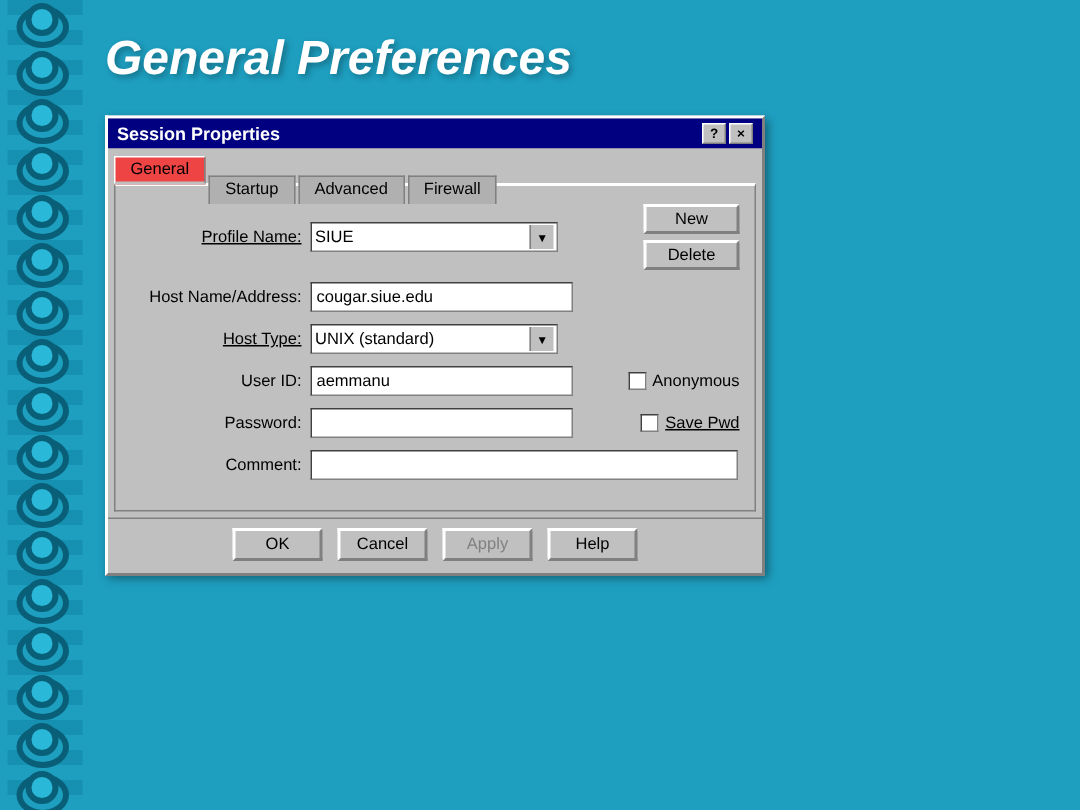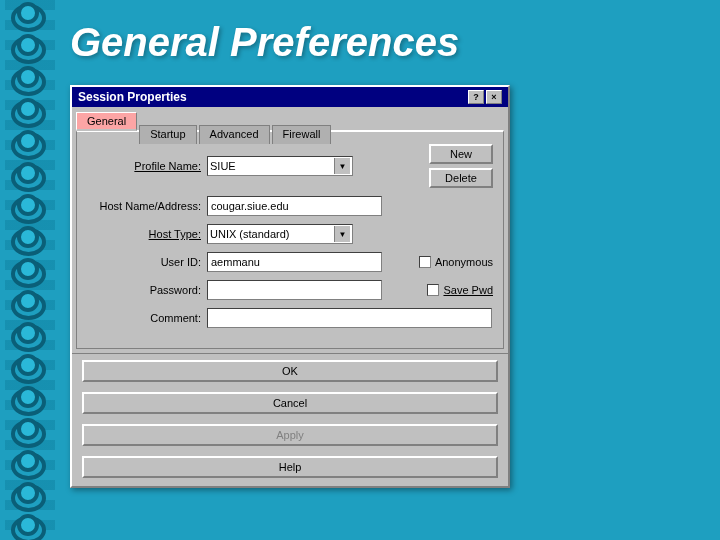--- a/index.html
+++ b/index.html
@@ -78,21 +78,21 @@
       top: 0;
       right: 0;
       bottom: 0;
       background: #1e9fc0;
       display: flex;
       flex-direction: column;
       padding: 20px 20px 20px 10px;
     }
 
     .page-title {
-      font-size: 40px;
+      font-size: 32px;
       font-weight: bold;
       color: #fff;
       text-shadow: 2px 2px 4px rgba(0,0,0,0.3);
       margin-bottom: 20px;
       font-style: italic;
     }
 
     
     .dialog {
       background: #c0c0c0;
@@ -147,21 +147,21 @@
       background: #c0c0c0;
       border: 1px solid #808080;
       border-bottom: none;
       font-size: 11px;
       cursor: pointer;
       position: relative;
       top: 1px;
     }
 
     .tab.active {
-      background: #fca5a5;
+      background: #ef4444;
       border-top-color: #fff;
       border-left-color: #fff;
       border-bottom: 2px solid #c0c0c0;
       z-index: 1;
       font-weight: normal;
     }
 
     .tab.inactive {
       background: #b0b0b0;
       top: 14px;
@@ -219,21 +219,21 @@
     }
 
     .win-select {
       height: 20px;
       background: #fff;
       border: 1px solid #808080;
       border-top-color: #404040;
       border-left-color: #404040;
       font-size: 11px;
       padding: 1px 2px;
-      width: 146px;
+      width: 165px;
       display: flex;
       align-items: center;
       justify-content: space-between;
       position: relative;
     }
 
     .win-select-text {
       font-size: 11px;
     }
 
@@ -294,21 +294,20 @@
       text-decoration: underline;
     }
 
     
     .dialog-buttons {
       display: flex;
       justify-content: center;
       gap: 10px;
       padding: 6px 10px 8px;
       border-top: 1px solid #808080;
-      flex-direction: column;
     }
 
     .dialog-buttons .win-button {
       min-width: 60px;
       padding: 3px 10px;
     }
 
     .dialog-buttons .win-button.disabled {
       color: #808080;
     }

